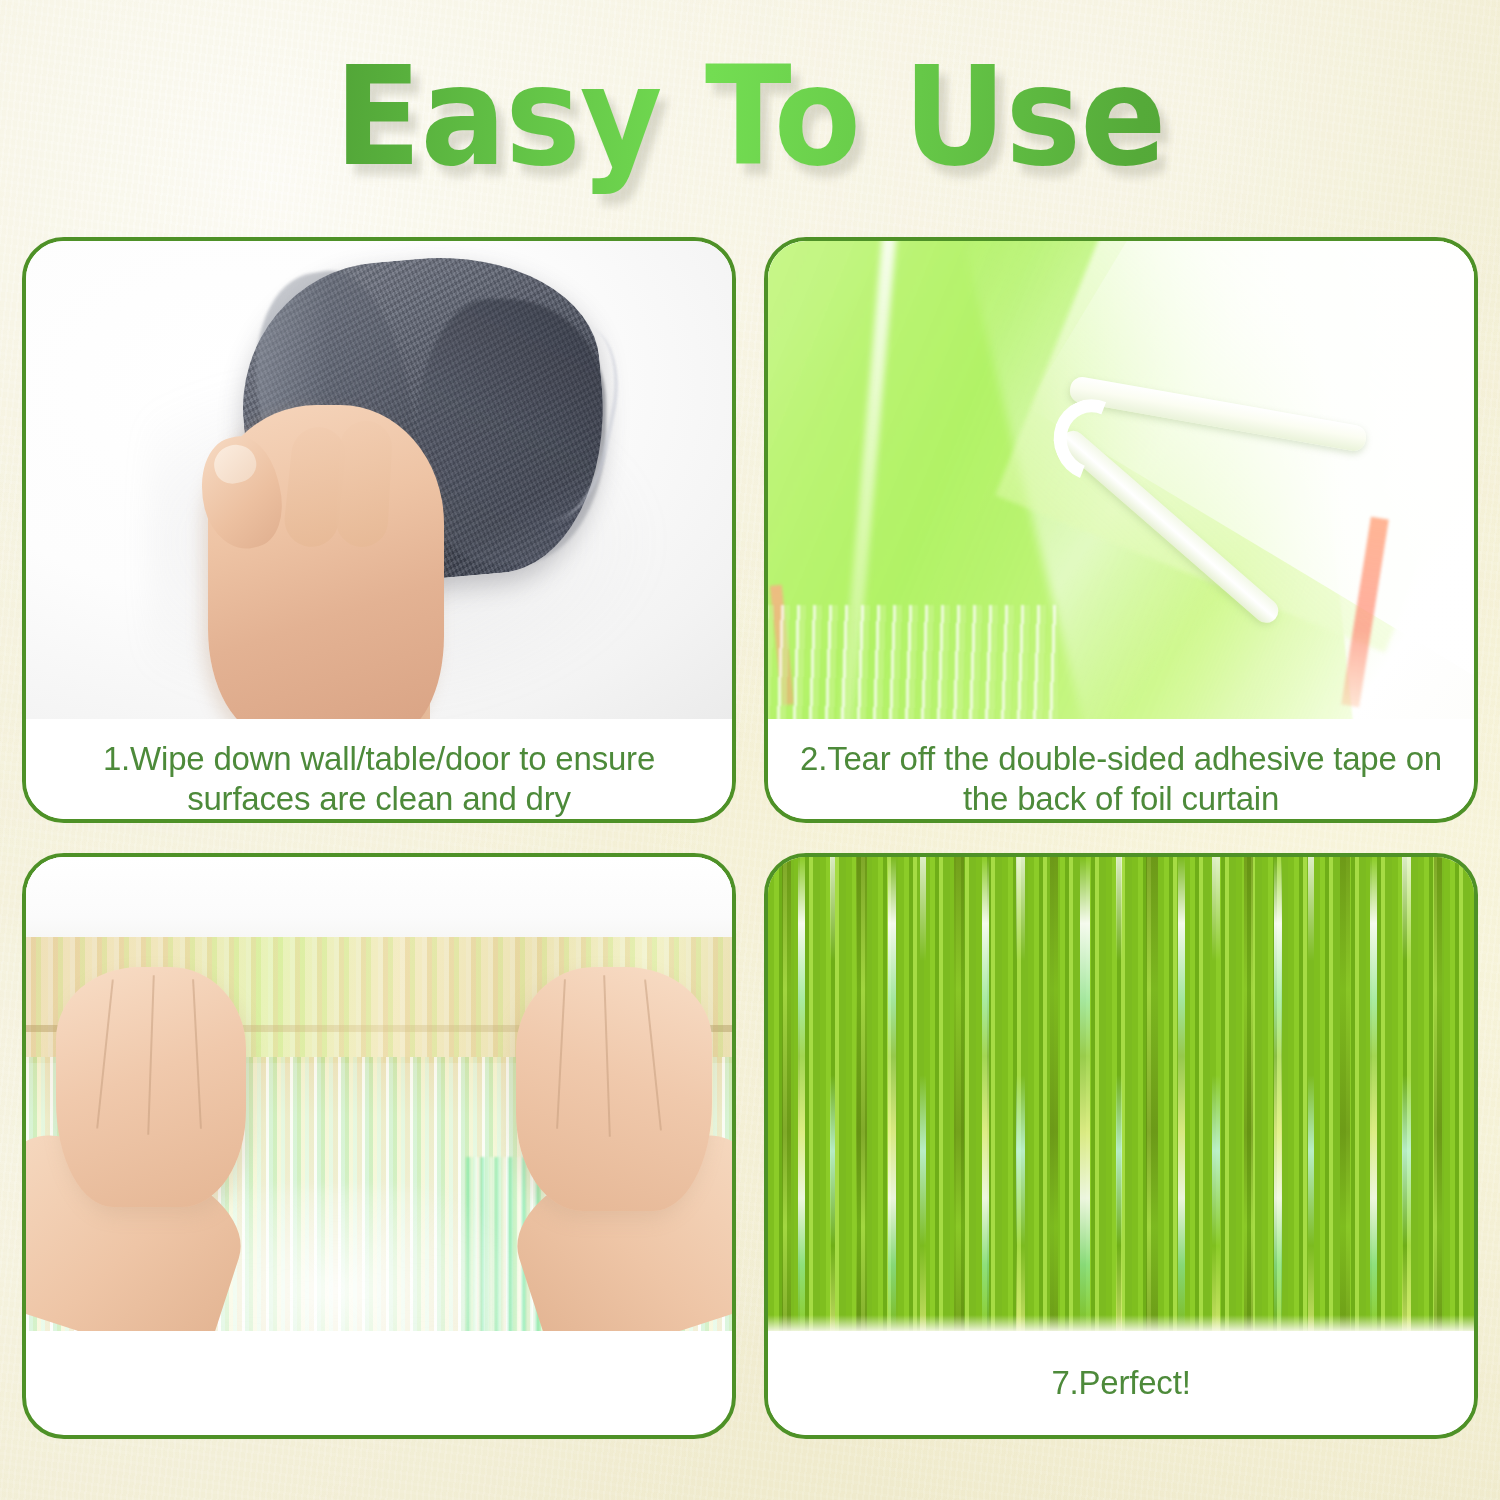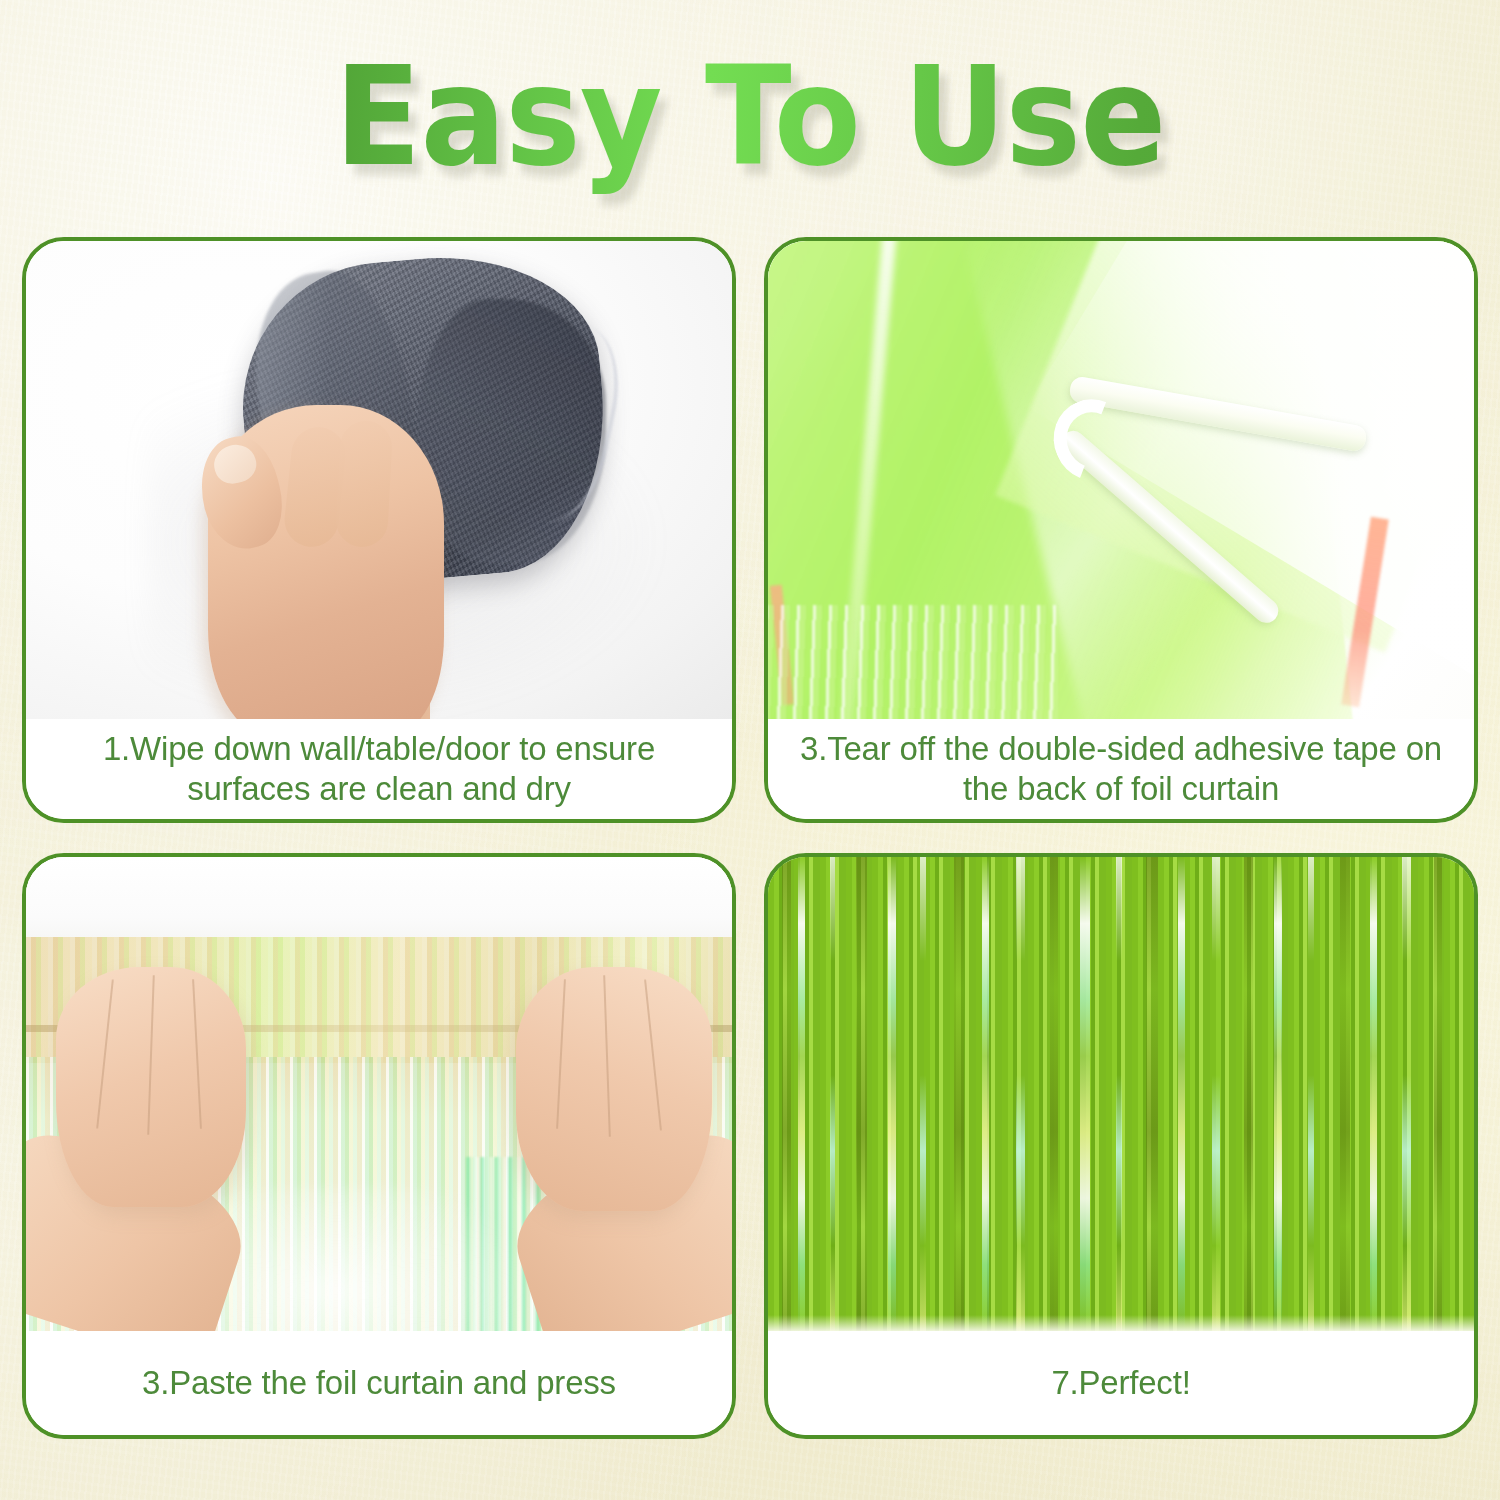--- a/index.html
+++ b/index.html
@@ -119,21 +119,21 @@
   .caption-text {
     color: #4d8a3a;
     font-size: 33px;
     line-height: 40px;
     font-family: "Liberation Sans", sans-serif;
     letter-spacing: -0.2px;
   }
 
   
   .card-1 .photo, .card-2 .photo { height: 478px; }
-  .card-1 .caption-band, .card-2 .caption-band { height: 100px; }
+  .card-1 .caption-band, .card-2 .caption-band { height: 100px; align-items: flex-end; }
   .card-3 .photo, .card-4 .photo { height: 474px; }
   .card-3 .caption-band, .card-4 .caption-band { height: 104px; }
 
   
   .ph1 {
     background:
       radial-gradient(ellipse at 30% 30%, #ffffff 0%, #fdfdfd 45%, #f3f3f3 80%, #ebebeb 100%);
   }
   .cloth {
     position: absolute;
@@ -505,21 +505,21 @@
       <div class="foil2-sheet-b"></div>
       <div class="foil2-diag"></div>
       <div class="foil2-pink"></div>
       <div class="foil2-pink2"></div>
       <div class="foil2-fringe"></div>
       <div class="tape2"></div>
       <div class="tape2b"></div>
       <div class="tape2-loop"></div>
     </div>
     <div class="caption-band">
-      <div class="caption-text">3.Tear off the double-sided adhesive tape on the back of foil curtain</div>
+      <div class="caption-text">2.Tear off the double-sided adhesive tape on the back of foil curtain</div>
     </div>
   </div>
 
   <div class="card card-3">
     <div class="photo ph3">
       <div class="ph3-wall"></div>
       <div class="ph3-header"></div>
       <div class="ph3-header-line"></div>
       <div class="ph3-fringe"></div>
       <div class="ph3-fringe-green"></div>
@@ -527,23 +527,20 @@
       <div class="arm-l"></div>
       <div class="arm-r"></div>
       <div class="hand-l"></div>
       <div class="fingerline" style="left:78px;  top:122px; height:150px; transform:rotate(6deg);"></div>
       <div class="fingerline" style="left:124px; top:118px; height:160px; transform:rotate(2deg);"></div>
       <div class="fingerline" style="left:170px; top:122px; height:150px; transform:rotate(-3deg);"></div>
       <div class="hand-r"></div>
       <div class="fingerline" style="right:78px;  top:122px; height:152px; transform:rotate(-6deg);"></div>
       <div class="fingerline" style="right:124px; top:118px; height:162px; transform:rotate(-2deg);"></div>
       <div class="fingerline" style="right:170px; top:122px; height:150px; transform:rotate(3deg);"></div>
-    </div>
-    <div class="caption-band">
-      <div class="caption-text">3.Paste the foil curtain and press</div>
     </div>
   </div>
 
   <div class="card card-4">
     <div class="photo ph4">
       <div class="ph4-dark" style="left:14px;  width:9px;"></div>
       <div class="ph4-hl" style="left:30px;  width:7px;"></div>
       <div class="ph4-hl2" style="left:62px;  width:5px;"></div>
       <div class="ph4-dark" style="left:88px;  width:11px;"></div>
       <div class="ph4-hl" style="left:120px; width:8px;"></div>

